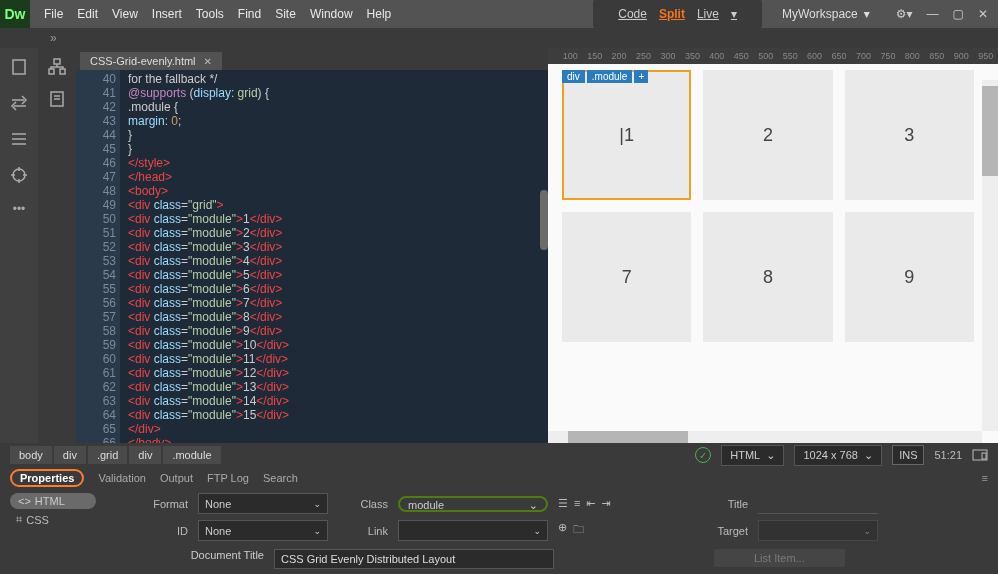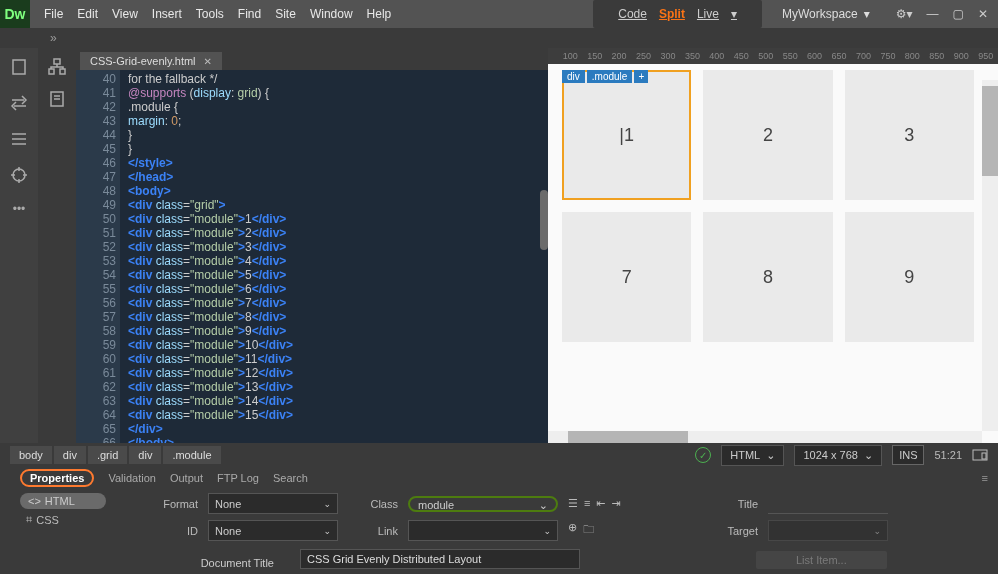--- a/index.html
+++ b/index.html
@@ -26,21 +26,21 @@
 .sidebar-a svg, .sidebar-b svg { stroke: #aaa; fill: none; stroke-width: 1.5; cursor: pointer; }
 
 .editor-col { flex: 1; display: flex; flex-direction: column; background: #1e2a38; min-width: 0; }
 .tabbar { height: 22px; background: #3a3a3a; display: flex; align-items: flex-end; }
 .tab { background: #525252; padding: 3px 10px; color: #ddd; font-size: 11px; display: flex; gap: 8px; align-items: center; margin-left: 4px; }
 .tab .x { font-size: 10px; color: #bbb; cursor: pointer; }
 .code-area { flex: 1; display: flex; overflow: hidden; font-family: Consolas, monospace; font-size: 12px; position: relative; }
 .gutter { width: 14px; background: #2b3a4a; }
 .lines { width: 30px; background: #2b3a4a; color: #7a8a9a; text-align: right; padding: 2px 4px 0 0; line-height: 14px; }
 .code { flex: 1; padding: 2px 8px; line-height: 14px; color: #ccc; white-space: pre; overflow: hidden; }
-.code .c-tag { color: #3b82f6; font-weight: bold; }
+.code .c-tag { color: #ef4444; }
 .code .c-attr { color: #9cdcfe; }
 .code .c-str { color: #b5cea8; }
 .code .c-num { color: #d19a66; }
 .code .c-key { color: #c586c0; }
 .scrollknob { position: absolute; right: 0; top: 120px; width: 8px; height: 60px; background: #6b6b6b; border-radius: 4px; }
 
 .preview-col { width: 450px; background: #fff; display: flex; flex-direction: column; position: relative; }
 .ruler { height: 16px; background: #3d3d3d; color: #888; font-size: 9px; display: flex; align-items: center; overflow: hidden; padding-left: 10px; }
 .ruler span { display: inline-block; width: 44px; text-align: center; }
 .preview-body { flex: 1; position: relative; overflow: hidden; background: #fafafa; }
@@ -56,39 +56,39 @@
 .preview-sb-h .thumb { height: 100%; width: 120px; background: #b5b5b5; margin-left: 20px; }
 
 .statusbar { height: 24px; background: #3a3a3a; display: flex; align-items: center; padding: 0 10px; gap: 2px; }
 .crumb { background: #4a4a4a; padding: 3px 9px; font-size: 11px; color: #ddd; position: relative; margin-right: 2px; }
 .status-right { margin-left: auto; display: flex; align-items: center; gap: 10px; }
 .status-right .ok { width: 16px; height: 16px; border: 1.5px solid #4caf50; border-radius: 50%; display: flex; align-items: center; justify-content: center; color: #4caf50; font-size: 10px; }
 .sel-box { background: #2b2b2b; padding: 3px 8px; border: 1px solid #555; display: flex; align-items: center; gap: 6px; font-size: 11px; }
 .ins { background: #2b2b2b; padding: 3px 6px; border: 1px solid #666; font-size: 11px; }
 .rc { font-size: 11px; color: #bbb; }
 
-.panels { background: #3a3a3a; height: 107px; padding: 0 10px 4px 20px; }
+.panels { background: #3a3a3a; height: 107px; padding: 0 10px 4px 10px; }
 .panel-tabs { display: flex; gap: 14px; height: 22px; align-items: center; }
 .panel-tabs span { font-size: 11px; color: #aaa; cursor: pointer; }
 .panel-tabs .ptab-active { color: #fff; font-weight: bold; border: 2px solid #ff7a2f; border-radius: 10px; padding: 1px 8px; }
 .panel-tabs .hamb { margin-left: auto; color: #999; }
 
 .props-body { display: flex; gap: 12px; padding-top: 4px; }
 .props-left { width: 86px; display: flex; flex-direction: column; gap: 4px; }
 .pill { background: #5a5a5a; border-radius: 10px; padding: 2px 8px; font-size: 11px; display: flex; align-items: center; gap: 4px; }
 .pill.active { background: #6a6a6a; }
 .css-btn { font-size: 11px; display: flex; align-items: center; gap: 4px; padding-left: 6px; color: #bbb; }
 .props-grid { display: grid; grid-template-columns: 80px 130px 50px 150px 120px 60px 120px; gap: 6px 10px; align-items: center; font-size: 11px; }
 .props-grid label { text-align: right; color: #bbb; }
 .dd { background: #2b2b2b; border: 1px solid #555; padding: 2px 6px; color: #ccc; display: flex; justify-content: space-between; align-items: center; height: 21px; }
 .dd .chev { font-size: 9px; }
 .pill-round { border: 2px solid #4d7c0f; border-radius: 9px; padding: 1px 8px; display: flex; justify-content: space-between; align-items: flex-start; height: 16px; }
 .icon-row { display: flex; gap: 6px; color: #bbb; }
 .icon-row span { cursor: pointer; }
-.doc-title-row { margin-top: 8px; display: flex; align-items: flex-end; gap: 26px; font-size: 11px; }
+.doc-title-row { margin-top: 8px; display: flex; align-items: flex-start; gap: 10px; font-size: 11px; }
 .doc-title-row input { background: #2b2b2b; border: 1px solid #555; color: #ddd; padding: 3px 6px; width: 280px; font-size: 11px; }
 .list-item-btn { margin-left: 150px; color: #7a7a7a; background: #454545; padding: 3px 40px; font-size: 11px; border-radius: 2px; }
 </style>
 </head>
 <body>
 
 <div class="topbar">
   <div class="logo">Dw</div>
   <div class="menu" id="menu">
       <span>File</span>

